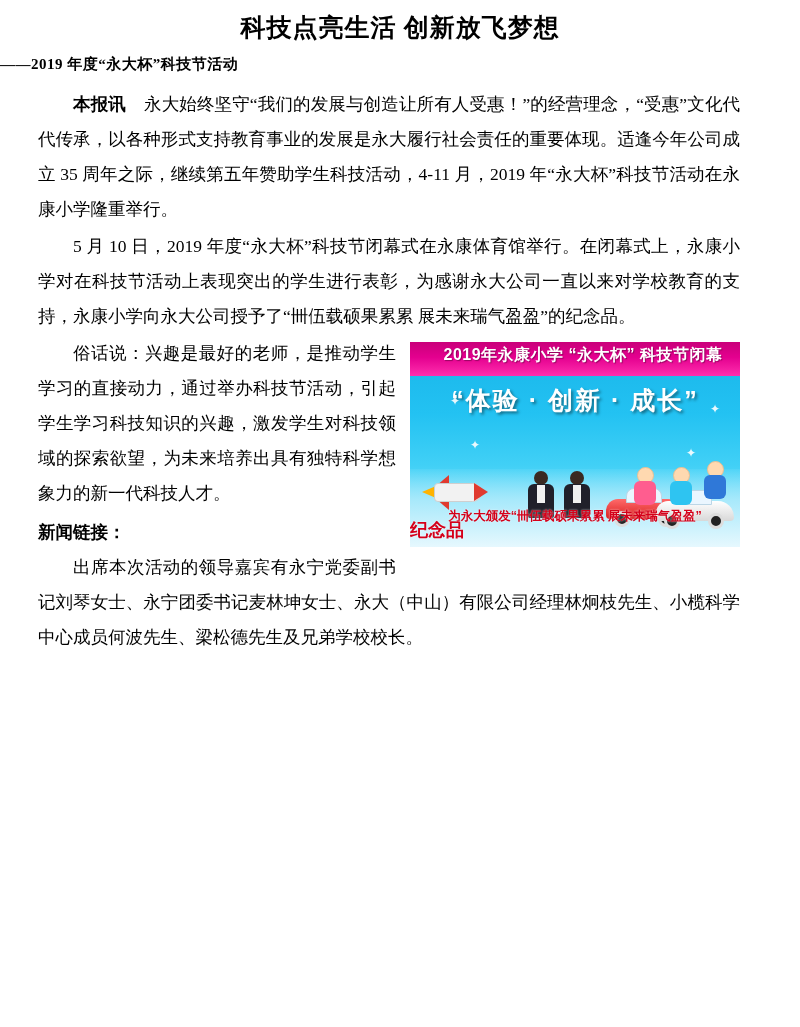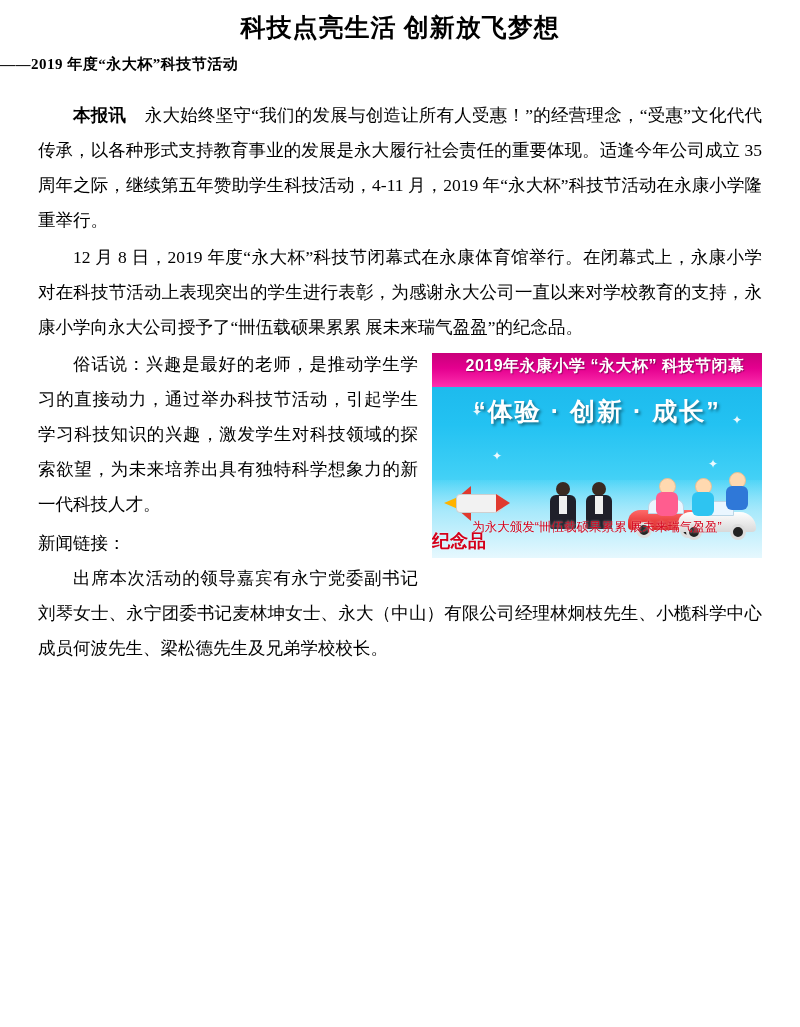--- a/index.html
+++ b/index.html
@@ -31,37 +31,37 @@
     padding: 0 59px;
     line-height: 1.3;
   }
   .subtitle {
     font-size: 15px;
     font-weight: bold;
     margin: 10px 42px 0 0;
     letter-spacing: 0.5px;
   }
   .body-wrap {
-    padding: 0 38px 0 38px;
-    margin-top: 24px;
+    padding: 0 60px 0 38px;
+    margin-top: 13px;
   }
   p.para {
     font-size: 17.5px;
     line-height: 2.0;
     margin: 0 0 2px 0;
     text-align: justify;
     text-justify: inter-ideograph;
     text-indent: 2em;
   }
   .lead {
     font-weight: bold;
   }
   .section-head {
     font-size: 17.5px;
-    font-weight: normal;
+    font-weight: bold;
     line-height: 2.0;
     margin: 4px 0 0 0;
     text-indent: 0;
   }
   
   .figure {
     float: right;
     width: 330px;
     height: 205px;
     margin: 6px 0 4px 14px;
@@ -102,21 +102,21 @@
     text-shadow: 2px 2px 3px rgba(0,0,0,0.45);
     white-space: nowrap;
   }
   .fig-caption {
     position: absolute;
     left: 0; right: 0;
     bottom: 22px;
     text-align: center;
     color: #d4001a;
     font-family: "Liberation Sans", sans-serif;
-    font-weight: normal;
+    font-weight: bold;
     font-size: 12.5px;
     white-space: nowrap;
     text-shadow: 0 0 2px rgba(255,255,255,0.8);
   }
   .fig-caption2 {
     position: absolute;
     left: 0; right: 0;
     bottom: 5px;
     color: #d4001a;
     font-family: "Liberation Sans", sans-serif;
@@ -278,21 +278,21 @@
 
 <div class="page">
 
   <h1 class="title">科技点亮生活  创新放飞梦想</h1>
   <div class="subtitle">——2019 年度“永大杯”科技节活动</div>
 
   <div class="body-wrap clearfix">
 
     <p class="para"><span class="lead">本报讯</span>&nbsp;&nbsp;&nbsp;&nbsp;<span>永大始终坚守“我们的发展与创造让所有人受惠！”的经营理念，“受惠”文化代代传承，以各种形式支持教育事业的发展是永大履行社会责任的重要体现。适逢今年公司成立 35 周年之际，继续第五年赞助学生科技活动，4-11 月，2019 年“永大杯”科技节活动在永康小学隆重举行。</span></p>
 
-    <p class="para">12 月 8 日，2019 年度“永大杯”科技节闭幕式在永康体育馆举行。在闭幕式上，永康小学对在科技节活动上表现突出的学生进行表彰，为感谢永大公司一直以来对学校教育的支持，永康小学向永大公司授予了“卌伍载硕果累累 展未来瑞气盈盈”的纪念品。</p>
+    <p class="para">5 月 10 日，2019 年度“永大杯”科技节闭幕式在永康体育馆举行。在闭幕式上，永康小学对在科技节活动上表现突出的学生进行表彰，为感谢永大公司一直以来对学校教育的支持，永康小学向永大公司授予了“卌伍载硕果累累 展未来瑞气盈盈”的纪念品。</p>
 
     <div class="figure">
       <div class="fig-banner"></div>
       <div class="fig-banner-text">2019年永康小学 “永大杯” 科技节闭幕</div>
       <div class="fig-main-text">“体验 · 创新 · 成长”</div>
 
       <div class="fig-stage"></div>
 
       <div class="rocket">
         <div class="flame"></div>

